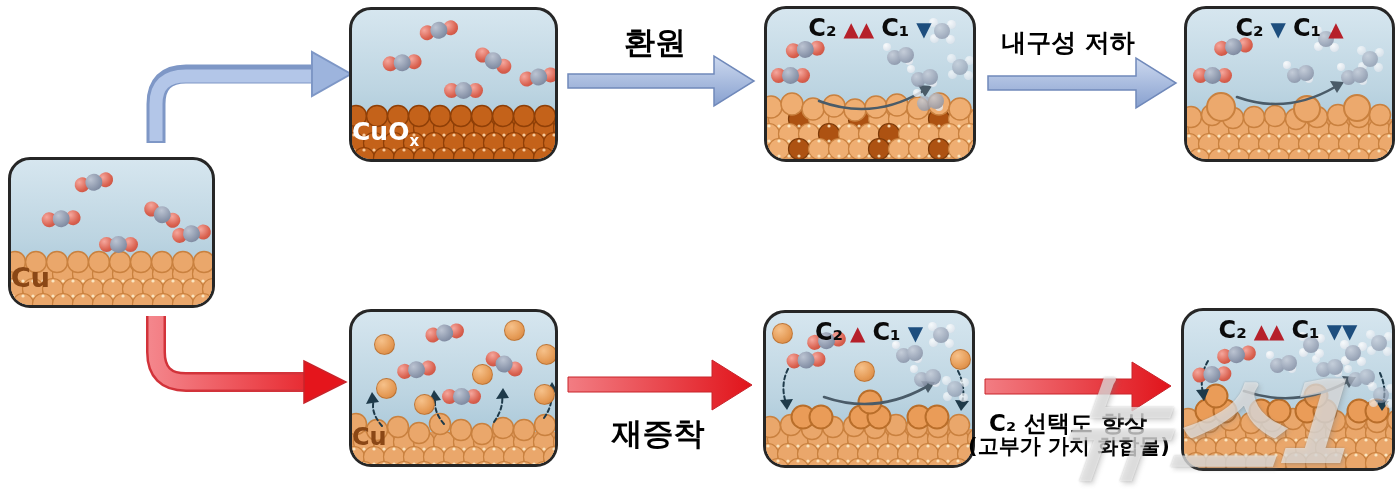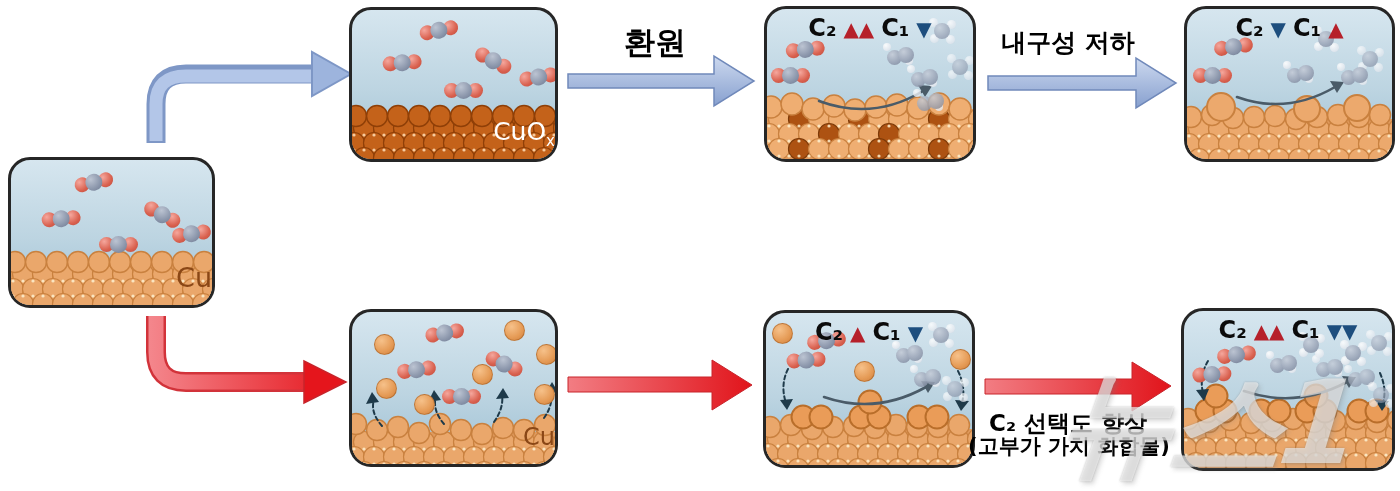--- a/index.html
+++ b/index.html
@@ -20,21 +20,21 @@
   
   .mol{position:absolute;z-index:2;width:0;height:0;}
   .sph{position:absolute;border-radius:50%;}
   .sph.o {background:radial-gradient(circle at 35% 30%,#f5a79d,#d9614f 60%,#bd4a3c);}
   .sph.c {background:radial-gradient(circle at 35% 30%,#bcc4d2,#8b96ab 60%,#6d7890);}
   .sph.g {background:radial-gradient(circle at 35% 30%,#c5ccd8,#97a1b4 60%,#7a8499);}
   .sph.h {background:radial-gradient(circle at 35% 30%,#ffffff,#e2e7ee 70%,#c3ccd8);}
   .sph.cu{background:radial-gradient(circle at 35% 30%,#f6c18a,#e59b56 60%,#cf7f3c);
           border:1px solid rgba(160,90,30,.55);}
   
-  .surf-label{position:absolute;left:0;right:0;text-align:right;z-index:3;font-weight:normal;}
+  .surf-label{position:absolute;left:0;right:0;text-align:left;z-index:3;font-weight:bold;}
   #p-initial .surf-label{bottom:12px;font-size:27px;color:#8a4716;}
   #p-oxidized .surf-label{bottom:9px;font-size:25px;color:#ffffff;}
   #p-oxidized sub{font-size:60%;}
   #p-dissolution .surf-label{bottom:13px;font-size:24px;color:#8a4716;}
   .indicator{position:absolute;top:5px;left:0;right:0;display:flex;justify-content:center;
              align-items:center;gap:7px;z-index:3;font-weight:bold;font-size:24px;color:#0b0b0b;}
   .tri{font-size:20px;line-height:1;}
   .tri.up  {color:var(--tri-up,#b6202a);}
   .tri.down{color:var(--tri-down,#1d4e7e);}
   
@@ -89,20 +89,21 @@
       <path d="M156,316 V352 Q156,382 186,382 H306" fill="none" stroke="#d2333a" stroke-width="20"></path>
       <path d="M156,316 V352 Q156,382 186,382 H306" fill="none" stroke="url(#redH1)" stroke-width="15"></path>
       <polygon points="304,361 304,403 346,382" fill="#e5151c" stroke="#c8242b" stroke-width="1.5"></polygon>
     </g>
     <polygon points="568,377 712,377 712,360 752,385 712,410 712,392 568,392" fill="url(#redH2)" stroke="#c8242b" stroke-width="1"></polygon>
     <polygon points="985,379 1132,379 1132,362 1171,386 1132,411 1132,394 985,394" fill="url(#redH3)" stroke="#c8242b" stroke-width="1"></polygon>
   </svg>
 
   <div class="lbl" id="lbl-reduction">환원</div>
   <div class="lbl" id="lbl-durability-loss">내구성 저하</div>
+  <div class="lbl" id="lbl-redeposition">재증착</div>
   <div class="lbl" id="lbl-highvalue">(고부가 가치 화합물)</div>
   <div class="lbl" id="lbl-selectivity">C₂ 선택도 향상</div>
 
   <div class="panel" id="p-initial">
     <span class="surf-label">Cu</span>
   <svg class="surf" width="201" height="145" viewBox="0 0 201 145">
         <rect x="-2" y="104" width="205" height="45" fill="#e09a5d"></rect>
         <circle cx="12" cy="114" r="10.5" fill="#eaa76b" stroke="#c9813f" stroke-width="1.2"></circle>
         <circle cx="32" cy="114" r="10.5" fill="#eaa76b" stroke="#c9813f" stroke-width="1.2"></circle>
         <circle cx="52" cy="114" r="10.5" fill="#eaa76b" stroke="#c9813f" stroke-width="1.2"></circle>

